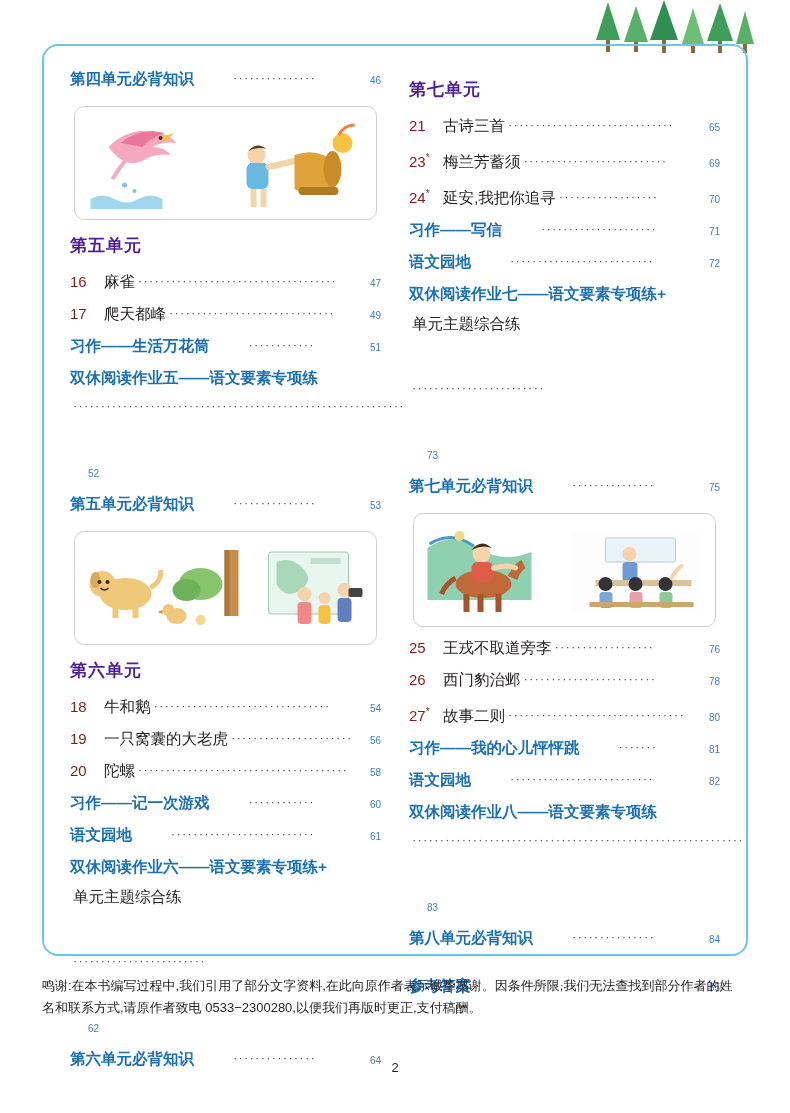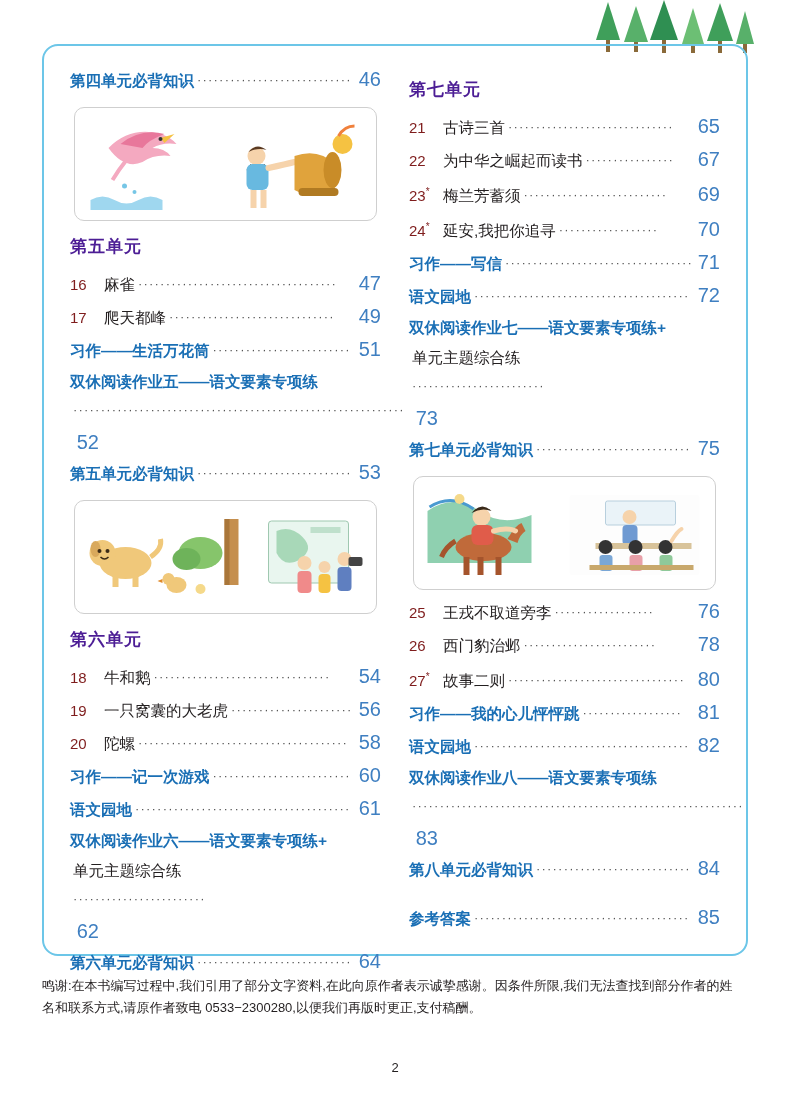--- a/index.html
+++ b/index.html
@@ -94,31 +94,31 @@
     margin: 0 3px;
     color: #555;
     font-size: 13px;
     letter-spacing: 1.2px;
     position: relative;
     top: -2px;
   }
   .page {
     color: #3f7fc1;
     flex: 0 0 auto;
-    font-size: 20px;
+    font-size: 10px;
     text-align: right;
     min-width: 26px;
   }
 
   
   .row.cont {
     padding-left: 20px;
     flex-direction: column;
   }
-  .row.nonum { padding-left: 0; }
+  .row.nonum { padding-left: 0; gap: 36px; }
 
   
   .pic {
     border: 1px solid #cfcfcf;
     border-radius: 10px;
     height: 112px;
     margin: 10px 4px 6px 4px;
     position: relative;
     overflow: hidden;
     background: #fff;
@@ -338,26 +338,20 @@
 
     <div class="unit-head">第七单元</div>
 
     <div class="row">
       <span class="num">21</span>
       <span class="title">古诗三首</span>
       <span class="dots">······························</span>
       <span class="page">65</span>
     </div>
 
-    <div class="row">
-      <span class="num">22</span>
-      <span class="title">为中华之崛起而读书</span>
-      <span class="dots">················</span>
-      <span class="page">67</span>
-    </div>
 
     <div class="row">
       <span class="num"><span>23</span><span class="star">*</span></span>
       <span class="title">梅兰芳蓄须</span>
       <span class="dots">··························</span>
       <span class="page">69</span>
     </div>
 
     <div class="row">
       <span class="num"><span>24</span><span class="star">*</span></span>

